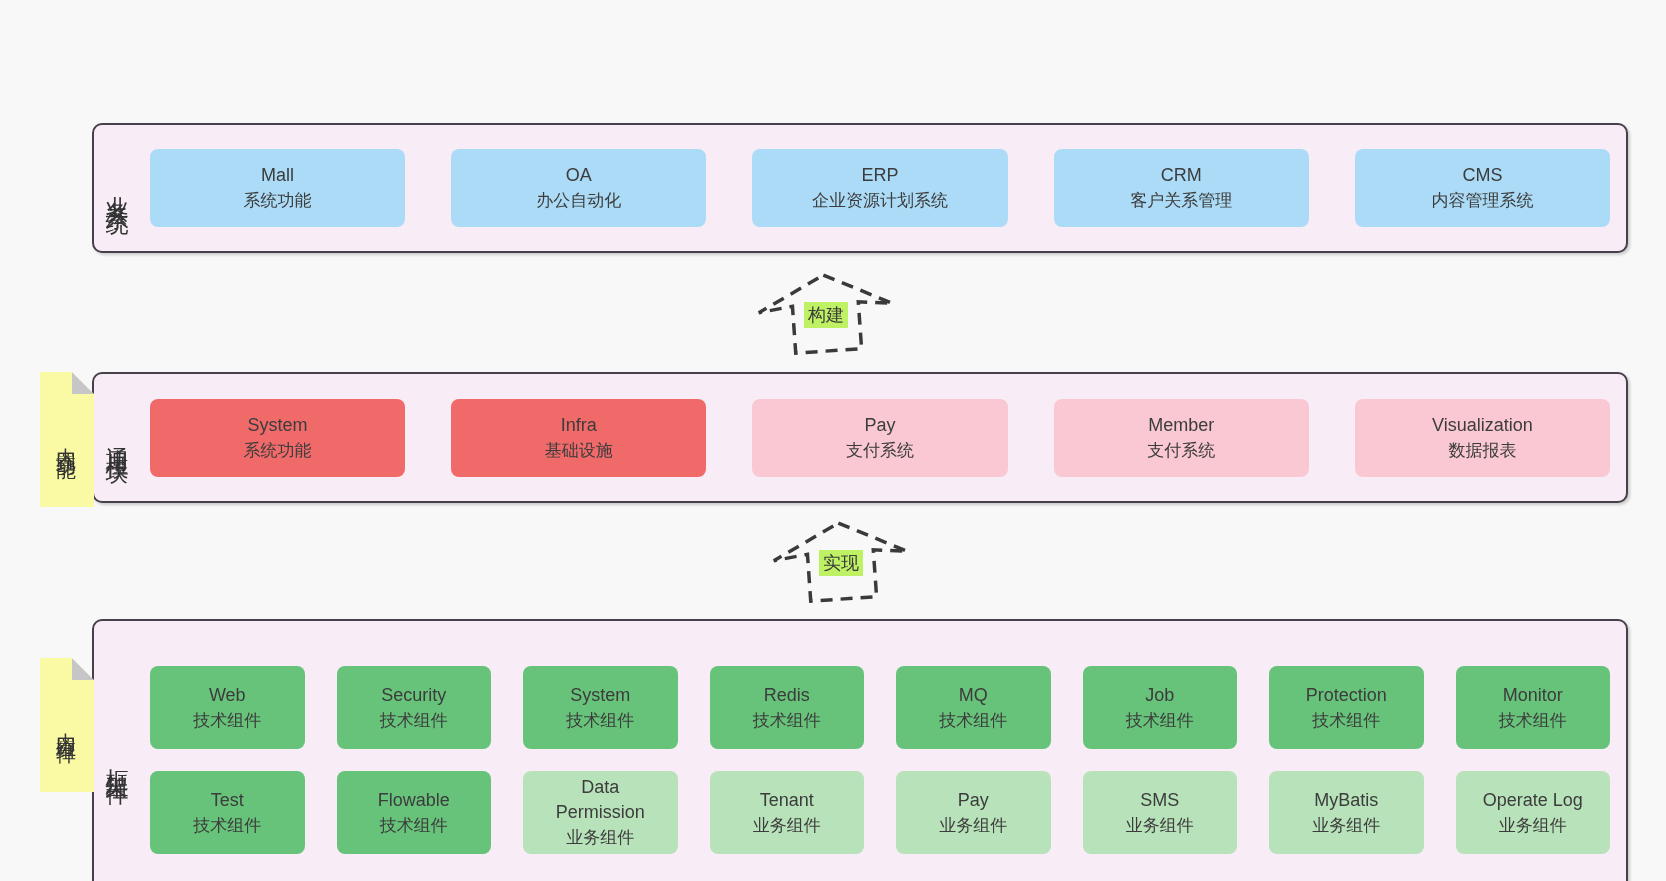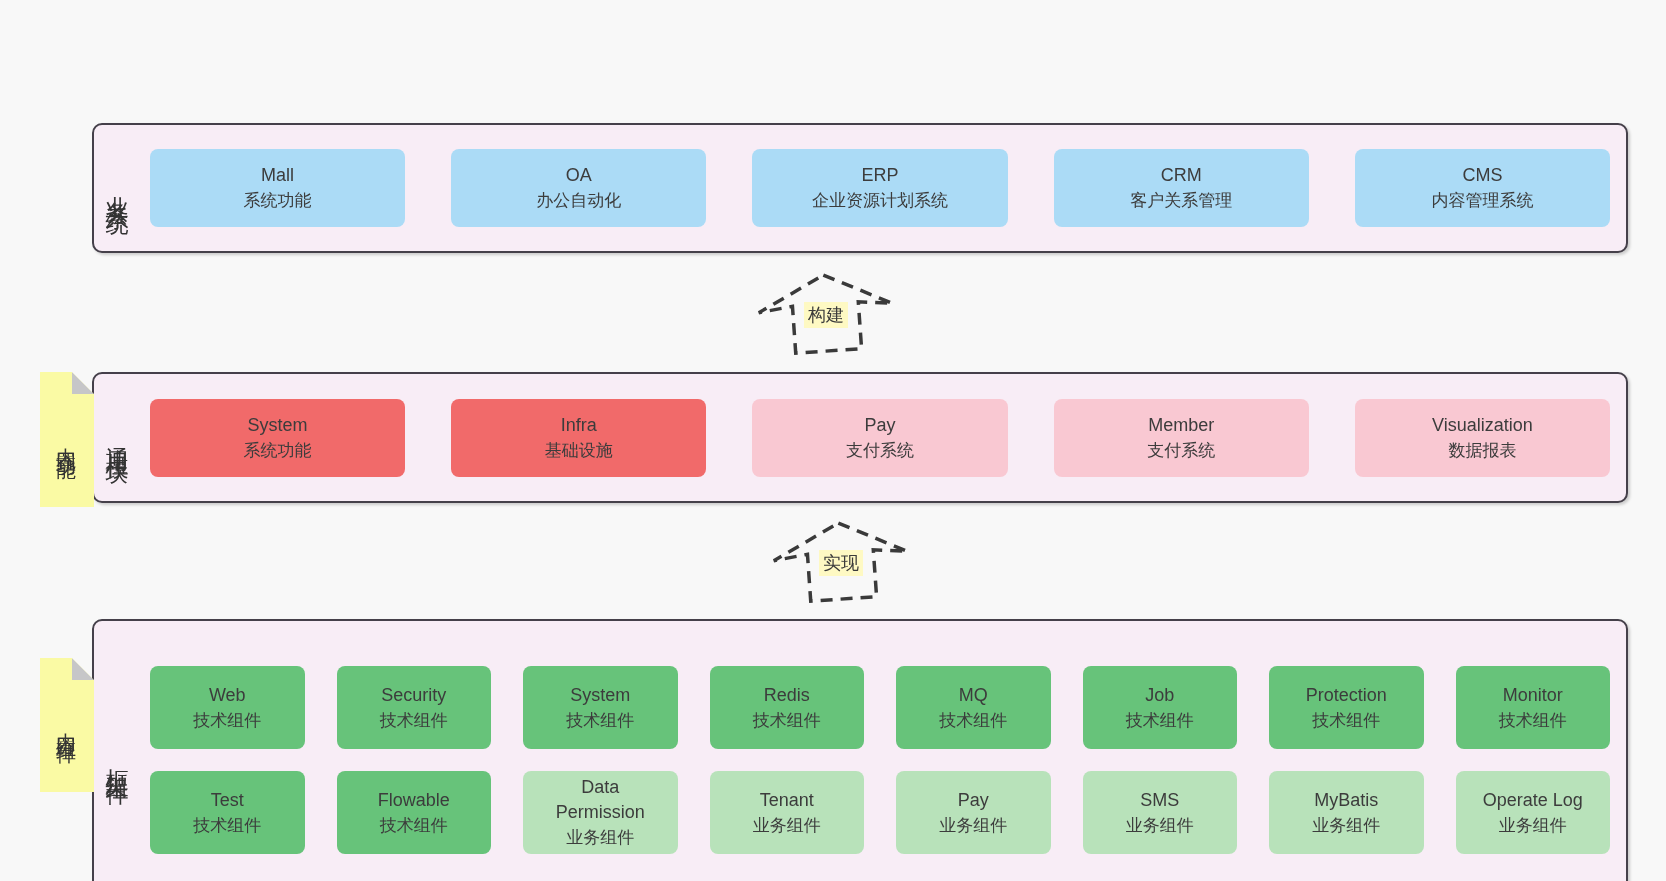--- a/index.html
+++ b/index.html
@@ -100,21 +100,21 @@
   .arrow-svg{display:block;transform:rotate(-4deg);}
   .arrow-svg polygon{
     fill:none;
     stroke:var(--c-arrow,#3a3a3a);
     stroke-width:3.5;
     stroke-dasharray:12 8;
   }
   .arrow-label{
     position:absolute;left:50%;top:44px;
     transform:translate(-50%,-50%);
-    background:#fef9c3;
+    background:#bef264;
     padding:1px 4px;
     font-size:18px;color:#3a3a3a;
     white-space:nowrap;
   }
 </style>
 </head>
 <body style="--c-page: #f8f8f8; --c-panel: #f8edf6; --c-border: #45404a; --c-blue: #abdbf6; --c-red: #f16a6a; --c-pink: #f9c8d2; --c-green: #67c37a; --c-lightgreen: #b8e2ba; --c-sticky: #fafaa4; --c-fold: #c6c6c8; --c-text: #3c3c3c; --c-arrow: #3a3a3a;">
 
 <main id="stage">
   <section class="layer layer-0">

